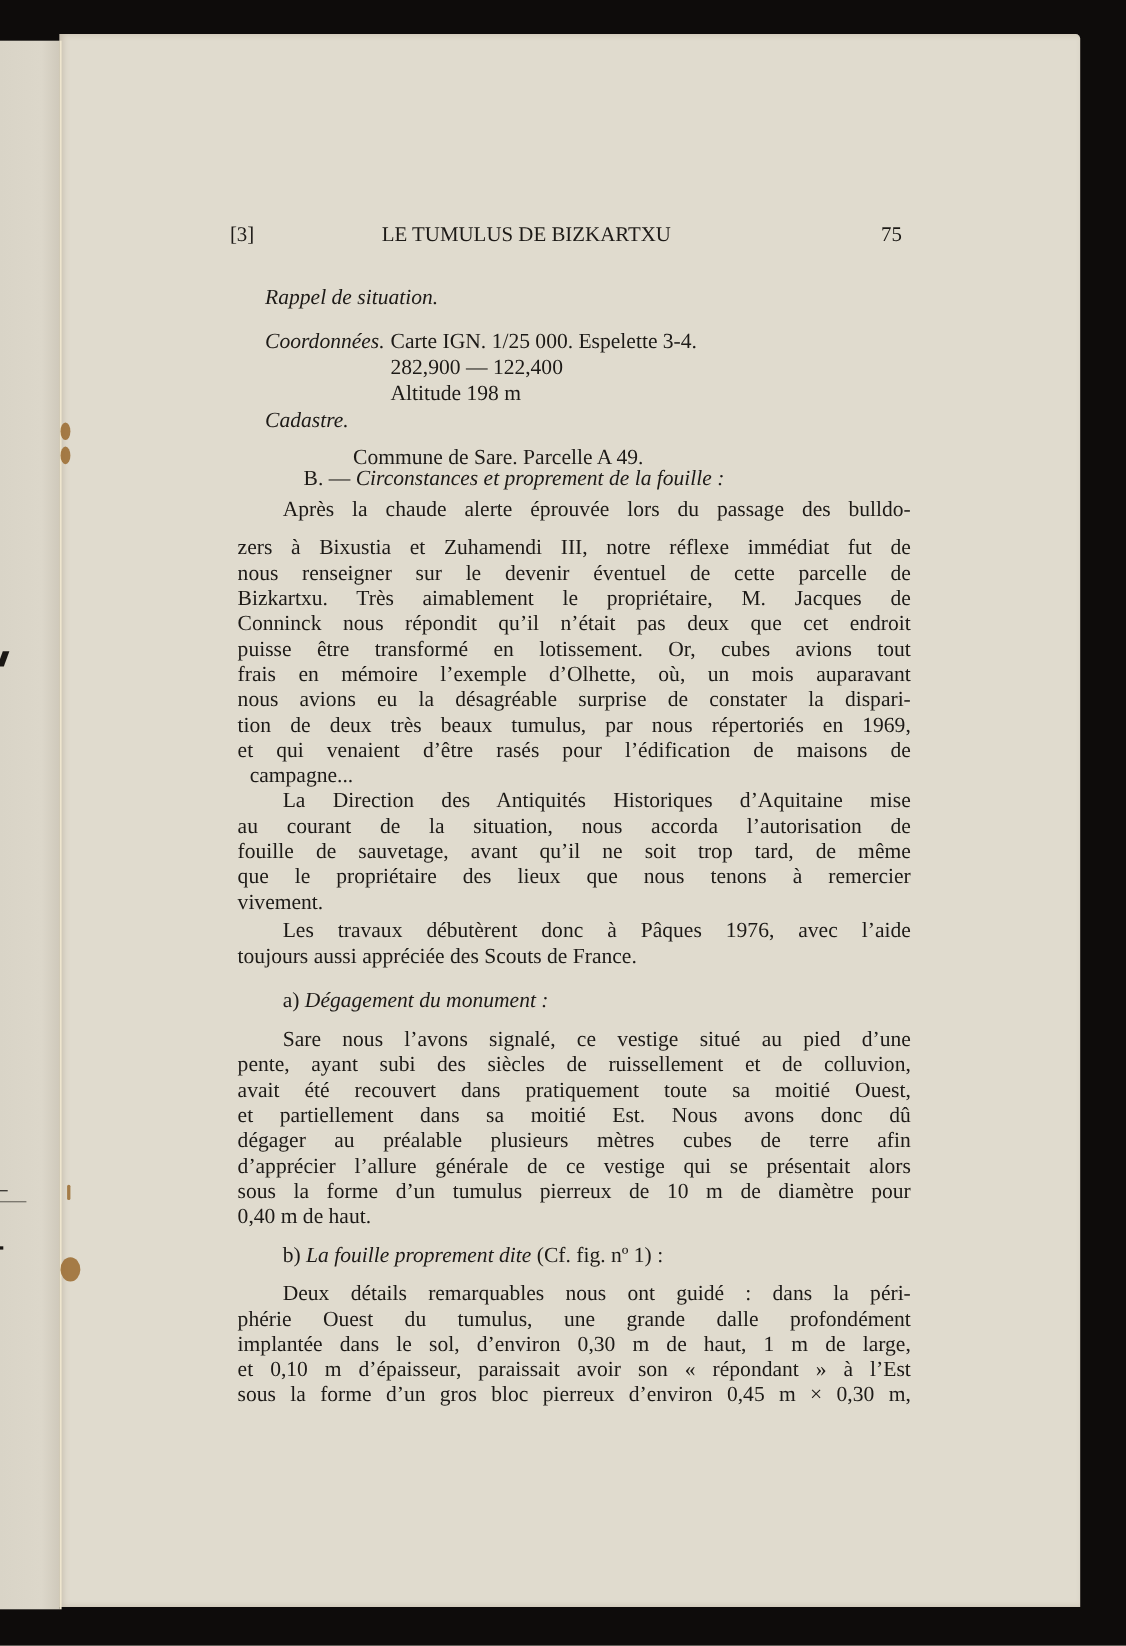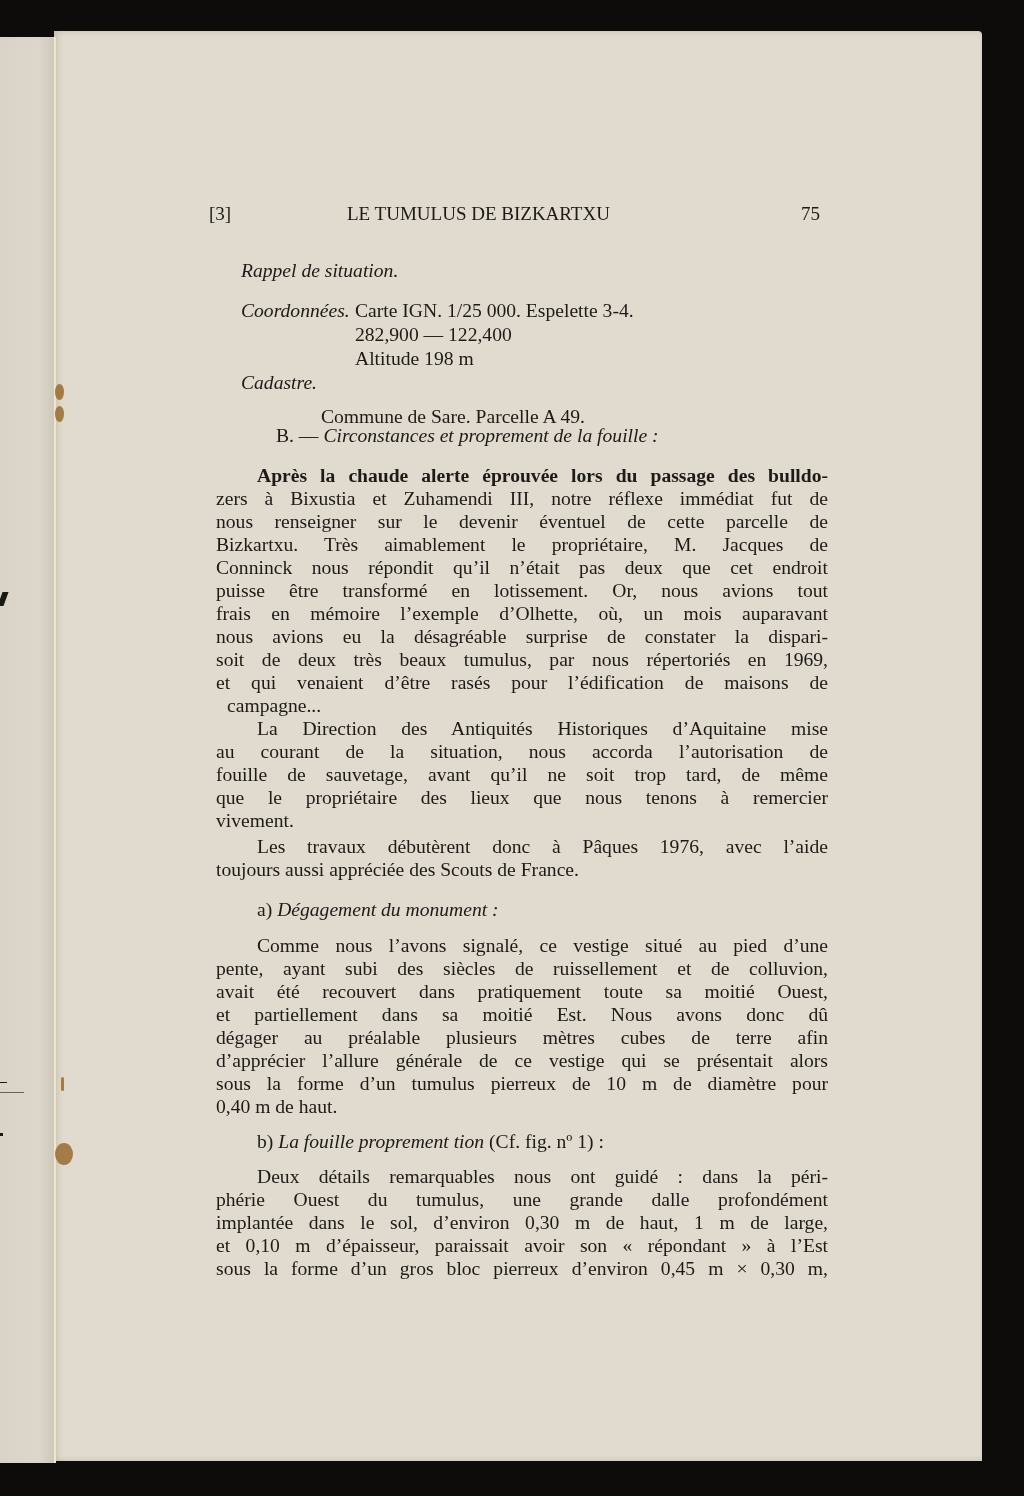--- a/index.html
+++ b/index.html
@@ -70,56 +70,56 @@
 <div class="text" style="left:355px;top:323px;">282,900 — 122,400</div>
 <div class="text" style="left:355px;top:347px;">Altitude 198 m</div>
 <div class="text it" style="left:241px;top:371px;">Cadastre.</div>
 <div class="text" style="left:321px;top:371px;margin-top:34px;">Commune de Sare. Parcelle A 49.</div>
 
 <div class="text" style="left:276px;top:424px;">
   <span>B. —</span>
   <span class="it">Circonstances et proprement de la fouille :</span>
 </div>
 
-<div class="j indent" style="top:464px;font-weight:bold;">Après la chaude alerte éprouvée lors du passage des bulldo-</div>
+<div class="j indent" style="top:452px;">Après la chaude alerte éprouvée lors du passage des bulldo-</div>
 <div class="j" style="top:487px;">zers à Bixustia et Zuhamendi III, notre réflexe immédiat fut de</div>
 <div class="j" style="top:510px;">nous renseigner sur le devenir éventuel de cette parcelle de</div>
 <div class="j" style="top:533px;">Bizkartxu. Très aimablement le propriétaire, M. Jacques de</div>
 <div class="j" style="top:556px;">Conninck nous répondit qu’il n’était pas deux que cet endroit</div>
-<div class="j" style="top:579px;">puisse être transformé en lotissement. Or, nous avions tout</div>
+<div class="j" style="top:579px;">puisse être transformé en lotissement. Or, cubes avions tout</div>
 <div class="j" style="top:602px;">frais en mémoire l’exemple d’Olhette, où, un mois auparavant</div>
 <div class="j" style="top:625px;">nous avions eu la désagréable surprise de constater la dispari-</div>
-<div class="j" style="top:648px;">soit de deux très beaux tumulus, par nous répertoriés en 1969,</div>
+<div class="j" style="top:648px;">tion de deux très beaux tumulus, par nous répertoriés en 1969,</div>
 <div class="j" style="top:671px;">et qui venaient d’être rasés pour l’édification de maisons de</div>
 <div class="j last" style="top:694px;margin-left:11px;">campagne...</div>
 
 <div class="j indent" style="top:717px;">La Direction des Antiquités Historiques d’Aquitaine mise</div>
 <div class="j" style="top:740px;">au courant de la situation, nous accorda l’autorisation de</div>
 <div class="j" style="top:763px;">fouille de sauvetage, avant qu’il ne soit trop tard, de même</div>
 <div class="j" style="top:786px;">que le propriétaire des lieux que nous tenons à remercier</div>
 <div class="j last" style="top:809px;">vivement.</div>
 
 <div class="j indent" style="top:835px;">Les travaux débutèrent donc à Pâques 1976, avec l’aide</div>
 <div class="j last" style="top:858px;">toujours aussi appréciée des Scouts de France.</div>
 
 <div class="text" style="left:257px;top:898px;text-align:center;">
   <span>a)</span>
   <span class="it">Dégagement du monument :</span>
 </div>
-<div class="j indent" style="top:934px;">Comme nous l’avons signalé, ce vestige situé au pied d’une</div>
+<div class="j indent" style="top:934px;">Sare nous l’avons signalé, ce vestige situé au pied d’une</div>
 <div class="j" style="top:957px;">pente, ayant subi des siècles de ruissellement et de colluvion,</div>
 <div class="j" style="top:980px;">avait été recouvert dans pratiquement toute sa moitié Ouest,</div>
 <div class="j" style="top:1003px;">et partiellement dans sa moitié Est. Nous avons donc dû</div>
 <div class="j" style="top:1026px;">dégager au préalable plusieurs mètres cubes de terre afin</div>
 <div class="j" style="top:1049px;">d’apprécier l’allure générale de ce vestige qui se présentait alors</div>
 <div class="j" style="top:1072px;">sous la forme d’un tumulus pierreux de 10 m de diamètre pour</div>
 <div class="j last" style="top:1095px;">0,40 m de haut.</div>
 
 <div class="text" style="left:257px;top:1130px;">
   <span>b)</span>
-  <span class="it">La fouille proprement tion</span>
+  <span class="it">La fouille proprement dite</span>
   <span>(Cf. fig. nº 1) :</span>
 </div>
 <div class="j indent" style="top:1165px;">Deux détails remarquables nous ont guidé : dans la péri-</div>
 <div class="j" style="top:1188px;">phérie Ouest du tumulus, une grande dalle profondément</div>
 <div class="j" style="top:1211px;">implantée dans le sol, d’environ 0,30 m de haut, 1 m de large,</div>
 <div class="j" style="top:1234px;">et 0,10 m d’épaisseur, paraissait avoir son « répondant » à l’Est</div>
 <div class="j" style="top:1257px;">sous la forme d’un gros bloc pierreux d’environ 0,45 m × 0,30 m,</div>
 
 </body></html>

